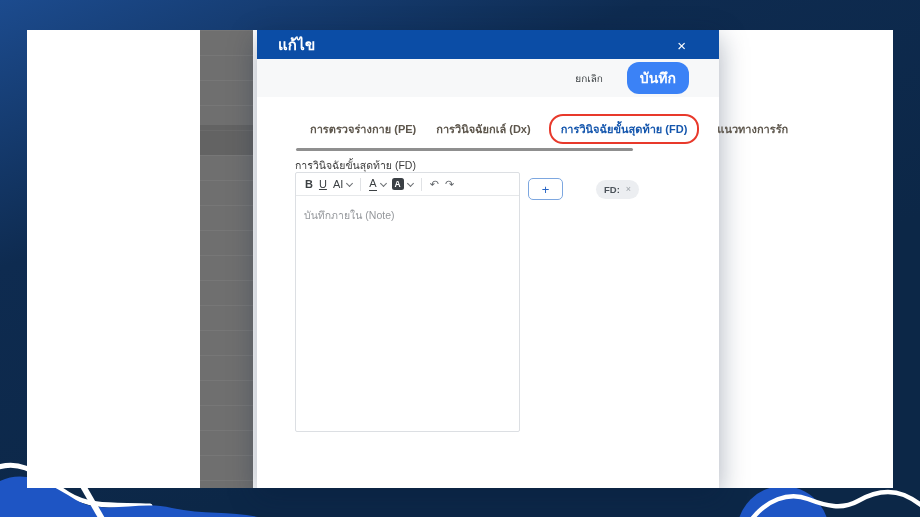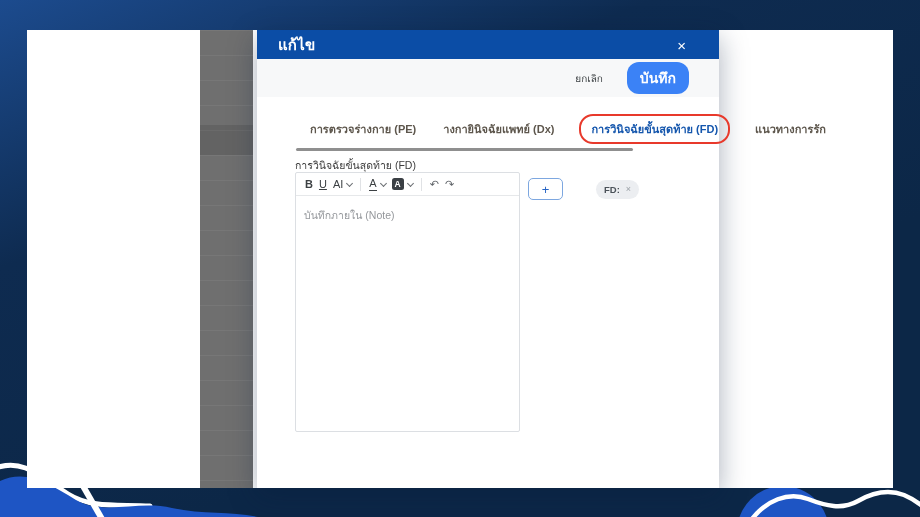--- a/index.html
+++ b/index.html
@@ -17,21 +17,21 @@
   .modal{position:absolute;left:257px;top:30px;width:462px;height:458px;background:#ffffff;
     box-shadow:0 8px 26px rgba(9,30,60,0.35);}
   .modal-header{position:relative;height:29px;background:#0b4da6;display:flex;align-items:center;padding-left:21px;}
   .modal-title{color:#ffffff;font-size:15px;font-weight:700;letter-spacing:.2px;}
   .modal-close{position:absolute;right:33px;top:50%;transform:translateY(-50%);color:#ffffff;font-size:15px;line-height:1;cursor:pointer;}
   .modal-actions{height:38px;background:#f7f8f9;display:flex;align-items:center;justify-content:flex-end;gap:22px;padding-right:30px;}
   .btn-cancel{font-family:inherit;font-size:10px;color:#3c4043;background:none;border:none;cursor:pointer;padding:4px 2px;}
   .btn-save{font-family:inherit;font-size:14px;font-weight:600;color:#ffffff;background:#3b82f6;border:none;border-radius:12px;padding:5px 13px;cursor:pointer;}
 
   
-  .tabs{position:absolute;left:38px;top:90px;right:6px;display:flex;align-items:center;gap:27px;padding-left:15px;}
+  .tabs{position:absolute;left:38px;top:90px;right:6px;display:flex;align-items:center;gap:20px;padding-left:15px;}
   .tab{font-size:11px;font-weight:600;color:#5d564c;white-space:nowrap;cursor:pointer;}
   .tab.active{color:#1456ad;}
   .tab-wrap{border:2px solid #e8392b;border-radius:14px;padding:4px 10px;margin:-6px -2px;display:inline-flex;}
   .tab-scrollbar{position:absolute;left:39px;top:118px;width:337px;height:3px;background:#8f8f8f;border-radius:2px;cursor:pointer;}
   .section-label{position:absolute;left:38px;top:127px;font-size:10.5px;color:#3c3c3c;}
 
   
   .editor{position:absolute;left:38px;top:142px;width:225px;height:260px;border:1px solid #dcdfe3;border-radius:2px;background:#fff;box-sizing:border-box;}
   .toolbar{height:22px;border-bottom:1px solid #e6e8ea;display:flex;align-items:center;padding:0 6px;}
   .tbtn{font-family:inherit;font-size:11px;color:#3c4043;background:none;border:none;padding:0 3px;display:inline-flex;align-items:center;cursor:pointer;line-height:1;}
@@ -85,21 +85,21 @@
       <span class="modal-close">×</span>
     </div>
 
     <div class="modal-actions">
       <button class="btn-cancel">ยกเลิก</button>
       <button class="btn-save">บันทึก</button>
     </div>
 
     <div class="tabs">
       <span class="tab">การตรวจร่างกาย (PE)</span>
-      <span class="tab">างกายินิจฉัยแพทย์ (Dx)</span>
+      <span class="tab">การวินิจฉัยกเล์ (Dx)</span>
       <span class="tab-wrap">
         <span class="tab active">การวินิจฉัยขั้นสุดท้าย (FD)</span>
       </span>
       <span class="tab">แนวทางการรัก</span>
     </div>
     <div class="tab-scrollbar"></div>
 
     <div class="section-label">การวินิจฉัยขั้นสุดท้าย (FD)</div>
 
     <div class="editor">

